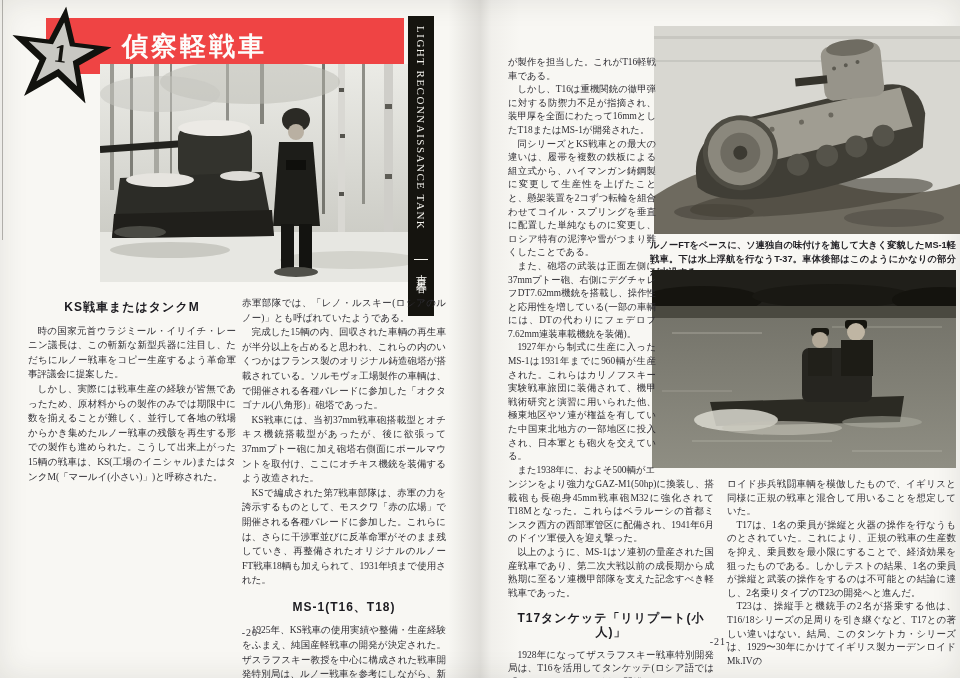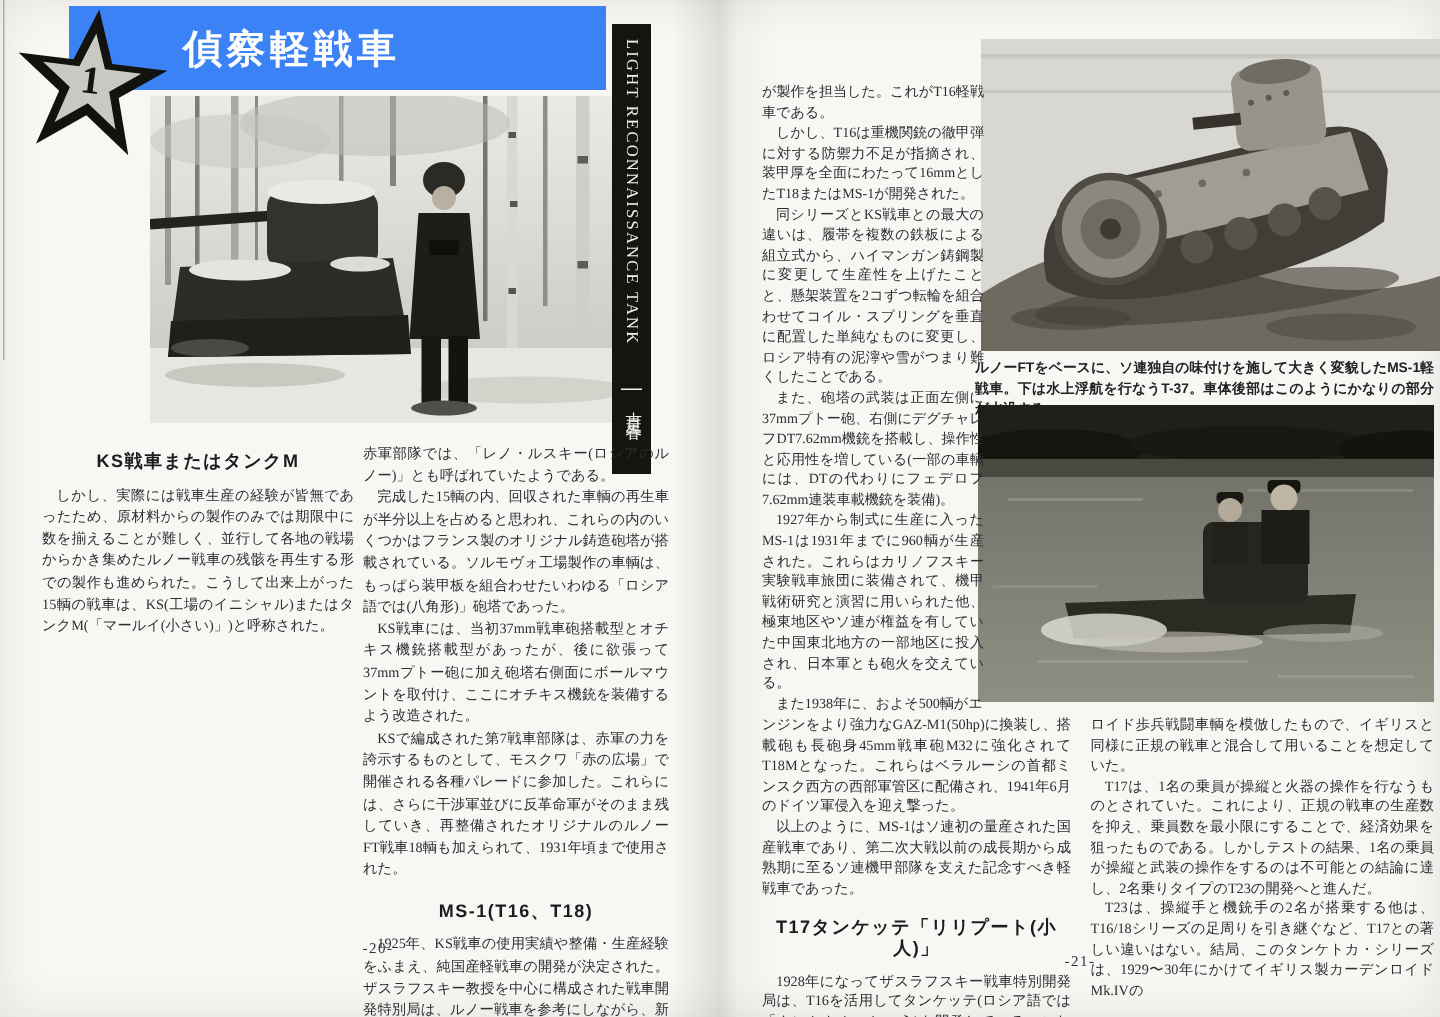--- a/index.html
+++ b/index.html
@@ -3,21 +3,21 @@
 <meta charset="utf-8">
 <style>
   html,body{margin:0;padding:0;background:#e9e7e2;}
   .spread{
     position:relative;width:960px;height:678px;overflow:hidden;
     background:#f8f7f3;color:#2e2d33;
     font-family:"Liberation Serif","DejaVu Serif",serif;
     box-shadow:inset 0 0 30px rgba(40,35,30,.10);
   }
   
-  .chapter-band{position:absolute;left:46px;top:4px;width:358px;height:56px;background:#3b82f6;}
+  .chapter-band{position:absolute;left:46px;top:18px;width:358px;height:56px;background:#ef4444;}
   .chapter-title{
     position:absolute;left:76px;top:11px;color:#fdfdfb;
     font-family:"Liberation Sans","DejaVu Sans",sans-serif;
     font-weight:bold;font-size:26px;letter-spacing:3px;white-space:nowrap;
   }
   .star-badge{position:absolute;left:10px;top:6px;width:100px;height:102px;transform:rotate(7deg);}
   .star-shape{
     position:absolute;left:0;top:0;width:100px;height:100px;background:#12120e;
     clip-path:polygon(50% 0%,63% 35%,100% 35%,70% 57%,81% 94%,50% 71%,19% 94%,30% 57%,0% 35%,37% 35%);
   }
@@ -142,26 +142,27 @@
           <rect x="186" y="96" width="20" height="10" fill="#0f0f0c"></rect>
           <rect x="181" y="160" width="13" height="46" fill="#161613"></rect>
           <rect x="199" y="160" width="13" height="46" fill="#131310"></rect>
           <ellipse cx="196" cy="208" rx="22" ry="5" fill="#50504a"></ellipse>
         </g>
       </svg>
     </div>
 
     <div class="col lcol1">
       <h3 class="section-heading">KS戦車またはタンクM</h3>
+      <p>時の国家元首ウラジミール・イリイチ・レーニン議長は、この斬新な新型兵器に注目し、ただちにルノー戦車をコピー生産するよう革命軍事評議会に提案した。</p>
       <p>しかし、実際には戦車生産の経験が皆無であったため、原材料からの製作のみでは期限中に数を揃えることが難しく、並行して各地の戦場からかき集めたルノー戦車の残骸を再生する形での製作も進められた。こうして出来上がった15輌の戦車は、KS(工場のイニシャル)またはタンクM(「マールイ(小さい)」)と呼称された。</p>
     </div>
 
     <div class="col lcol2">
       <p class="cont">赤軍部隊では、「レノ・ルスキー(ロシアのルノー)」とも呼ばれていたようである。</p>
-      <p>完成した15輌の内、回収された車輌の再生車が半分以上を占めると思われ、これらの内のいくつかはフランス製のオリジナル鋳造砲塔が搭載されている。ソルモヴォ工場製作の車輌は、もっぱら装甲板を組合わせたいわゆる「ロシア語では(八角形)」砲塔であった。</p>
+      <p>完成した15輌の内、回収された車輌の再生車が半分以上を占めると思われ、これらの内のいくつかはフランス製のオリジナル鋳造砲塔が搭載されている。ソルモヴォ工場製作の車輌は、で開催される各種パレードに参加した「オクタゴナル(八角形)」砲塔であった。</p>
       <p>KS戦車には、当初37mm戦車砲搭載型とオチキス機銃搭載型があったが、後に欲張って37mmプトー砲に加え砲塔右側面にボールマウントを取付け、ここにオチキス機銃を装備するよう改造された。</p>
       <p>KSで編成された第7戦車部隊は、赤軍の力を誇示するものとして、モスクワ「赤の広場」で開催される各種パレードに参加した。これらには、さらに干渉軍並びに反革命軍がそのまま残していき、再整備されたオリジナルのルノーFT戦車18輌も加えられて、1931年頃まで使用された。</p>
       <h3 class="section-heading mid">MS-1(T16、T18)</h3>
       <p>1925年、KS戦車の使用実績や整備・生産経験をふまえ、純国産軽戦車の開発が決定された。ザスラフスキー教授を中心に構成された戦車開発特別局は、ルノー戦車を参考にしながら、新戦車の設計を行ない、レニングラードのボリシェビーク工場(旧オブーホフ工場)</p>
     </div>
 
     <div class="page-number left">-20-</div>
   </div>
 
   <div>

